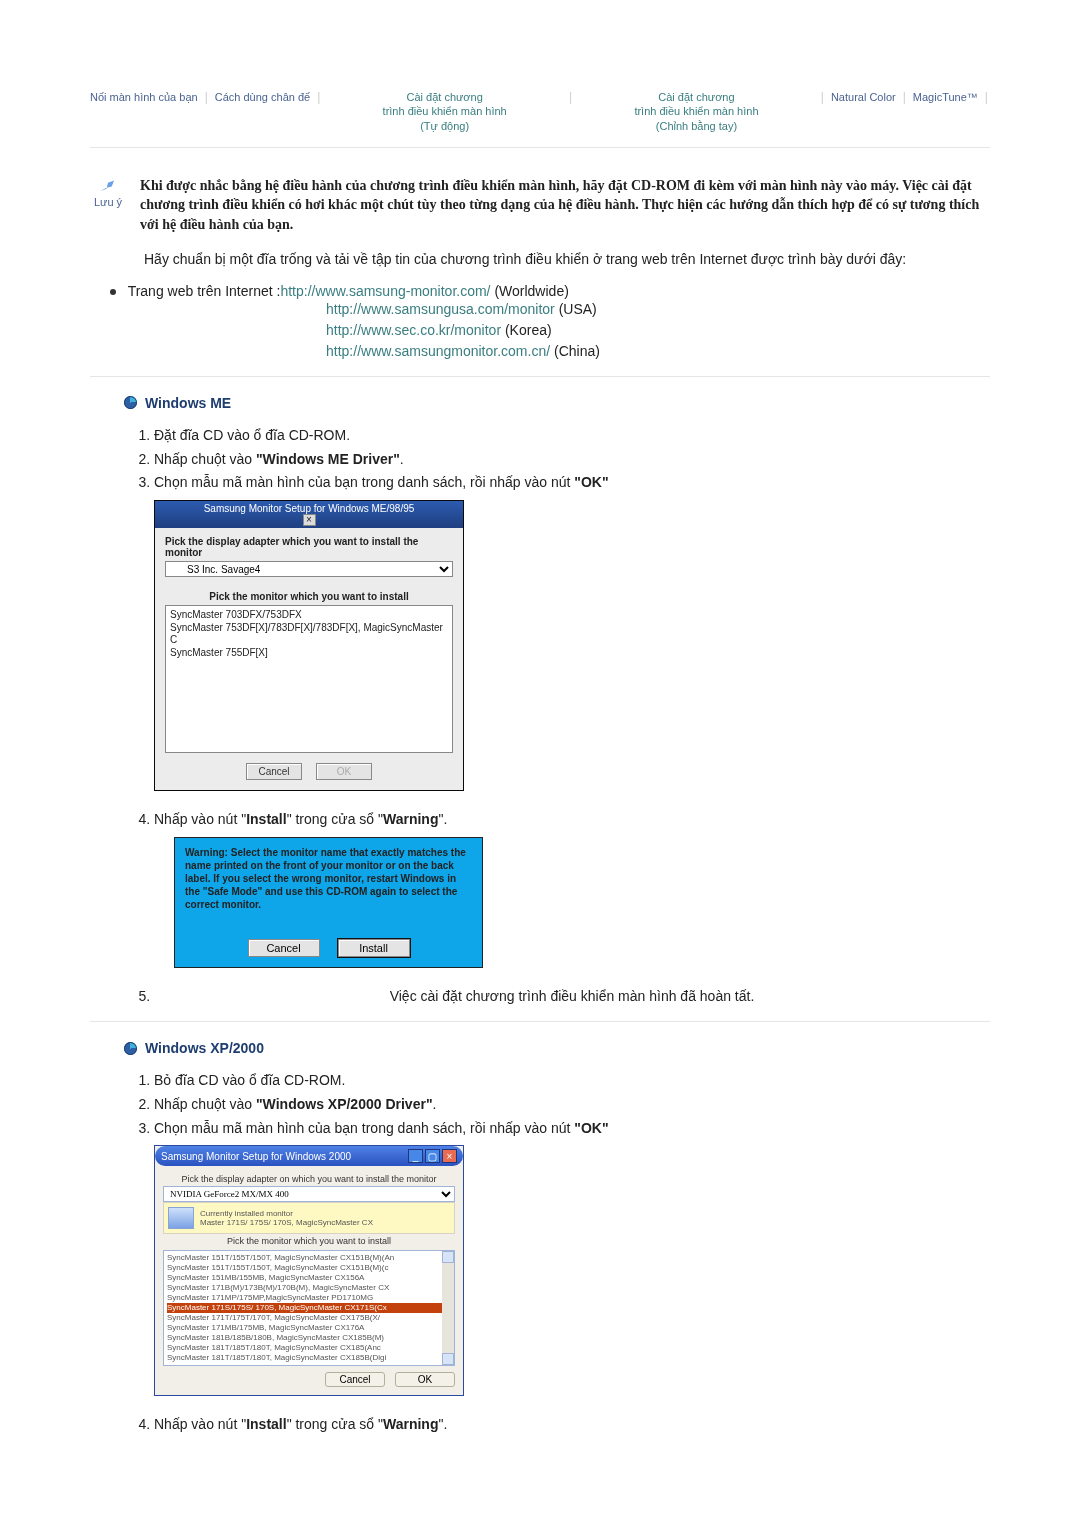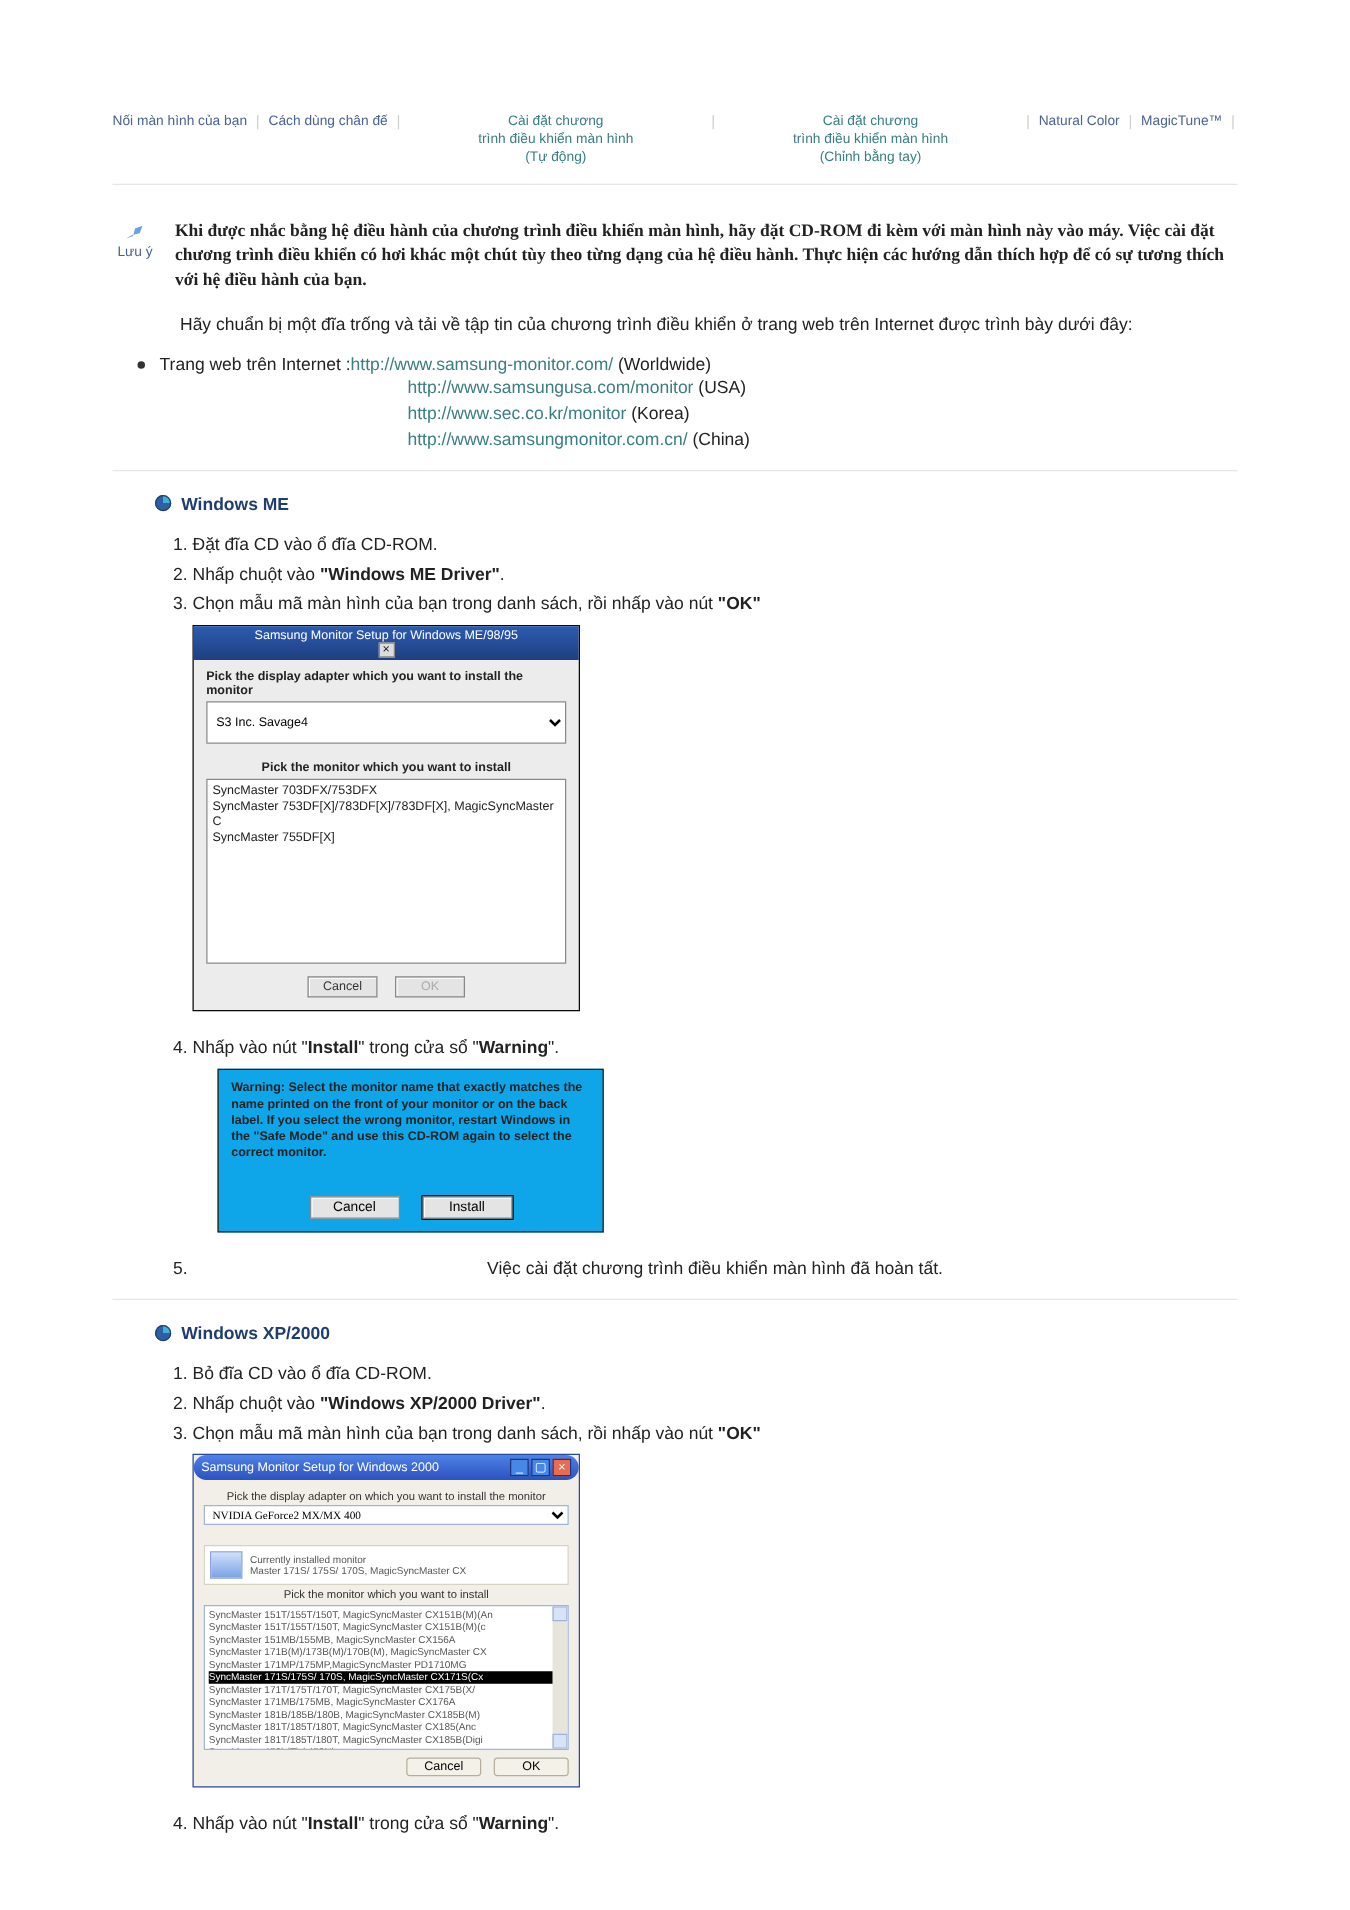--- a/index.html
+++ b/index.html
@@ -150,21 +150,21 @@
     }
     .dlg1 .body { padding: 8px 10px 10px; }
     .dlg1 .lbl { font-size: 10px; font-weight: bold; margin-bottom: 3px; }
     .dlg1 .center { text-align: center; }
     .dlg1 select, .dlg1 .listbox {
       width: 100%;
       font-size: 10px;
       background: #fff;
       border: 1px solid #888;
     }
-    .dlg1 select { height: 34px; padding: 1px 3px; }
+    .dlg1 select { height: 16px; padding: 1px 17px; }
     .dlg1 .listbox {
       height: 148px;
       padding: 3px 4px;
       overflow: hidden;
       line-height: 1.25;
     }
     .dlg1 .btnrow {
       display: flex;
       justify-content: center;
       gap: 14px;
@@ -230,47 +230,47 @@
       justify-content: center;
       cursor: pointer;
     }
     .dlg3 .titlebar .ctrl.min { background: #4787e8; color: #fff; }
     .dlg3 .titlebar .ctrl.max { background: #4787e8; color: #fff; }
     .dlg3 .titlebar .ctrl.cls { background: #e96b52; color: #fff; }
     .dlg3 .body { padding: 6px 8px 8px; font-size: 9px; }
     .dlg3 .plbl { text-align: center; font-size: 9px; margin: 2px 0; color: #333; }
     .dlg3 select { width: 100%; font-size: 9px; height: 16px; border: 1px solid #9fb4d8; background: #fff; padding: 0 2px; font-family: Liberation Serif, serif; }
     .dlg3 .curr {
-      margin-top: 16px;
+      margin-top: 0;
       display: flex;
       gap: 6px;
       align-items: center;
       border: 1px solid #d7d2c4;
       padding: 4px;
-      background: #ffffff;
+      background: #fef9c3;
     }
     .dlg3 .curr .monicon {
       width: 26px; height: 22px;
       border: 1px solid #88a3d4;
       background: linear-gradient(#cfe1fb,#7ba2e4);
     }
     .dlg3 .curr .txt { font-size: 8px; color: #555; line-height: 1.2; }
     .dlg3 .listbox {
       margin-top: 4px;
       border: 1px solid #9fb4d8;
       background: #fff;
       height: 116px;
       padding: 2px 3px;
       font-size: 8px;
       color: #555;
       line-height: 1.25;
       overflow: hidden;
       position: relative;
     }
-    .dlg3 .listbox .sel { background: #000000; color: #fff; }
+    .dlg3 .listbox .sel { background: #c2410c; color: #fff; }
     .dlg3 .listbox .scroll {
       position: absolute; right: 0; top: 0; bottom: 0; width: 12px;
       background: #e7e5db;
       display: flex; flex-direction: column; justify-content: space-between;
     }
     .dlg3 .listbox .scroll .arr {
       height: 12px; background: #d7e4f8; border: 1px solid #9fb4d8; cursor: pointer;
     }
     .dlg3 .btnrow { display: flex; justify-content: flex-end; gap: 10px; margin-top: 6px; }
     .dlg3 .btn {

